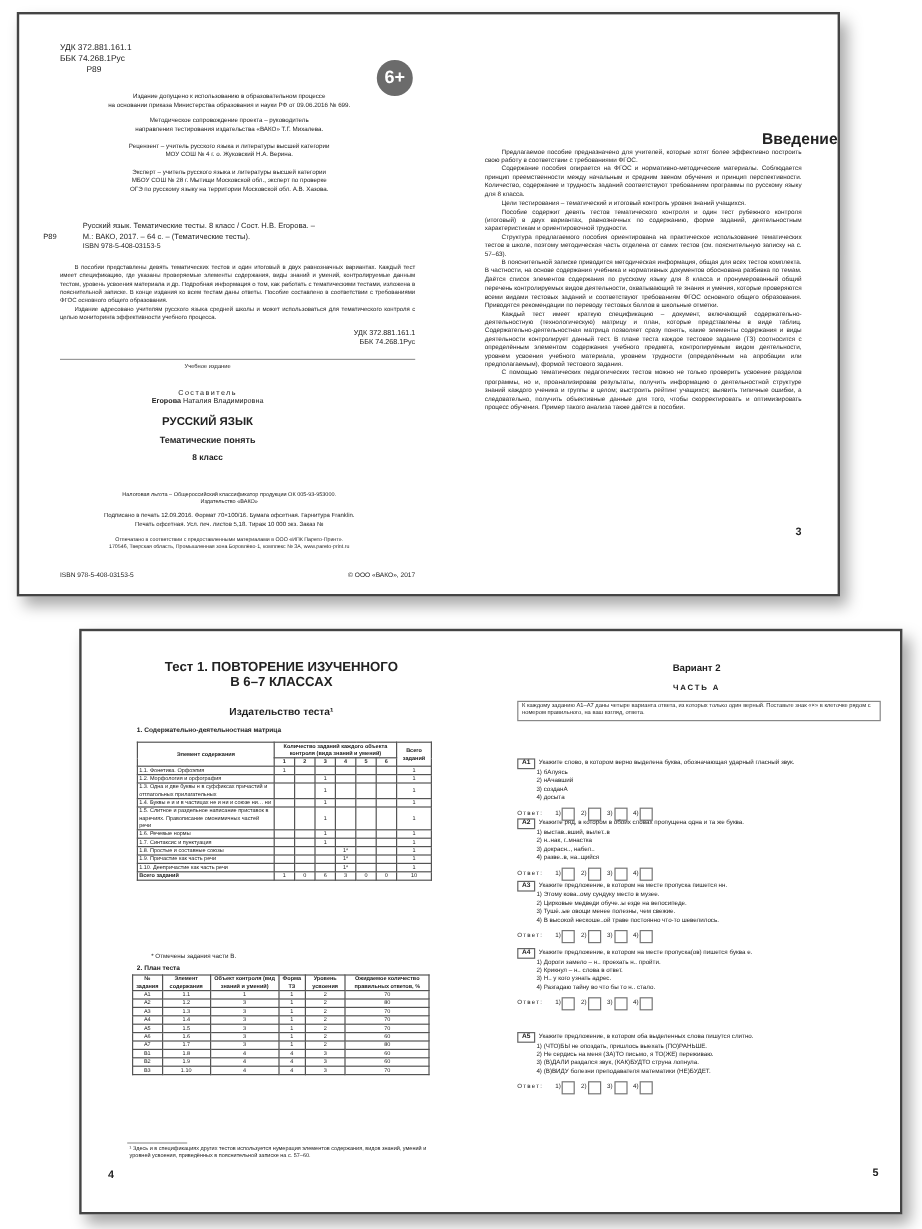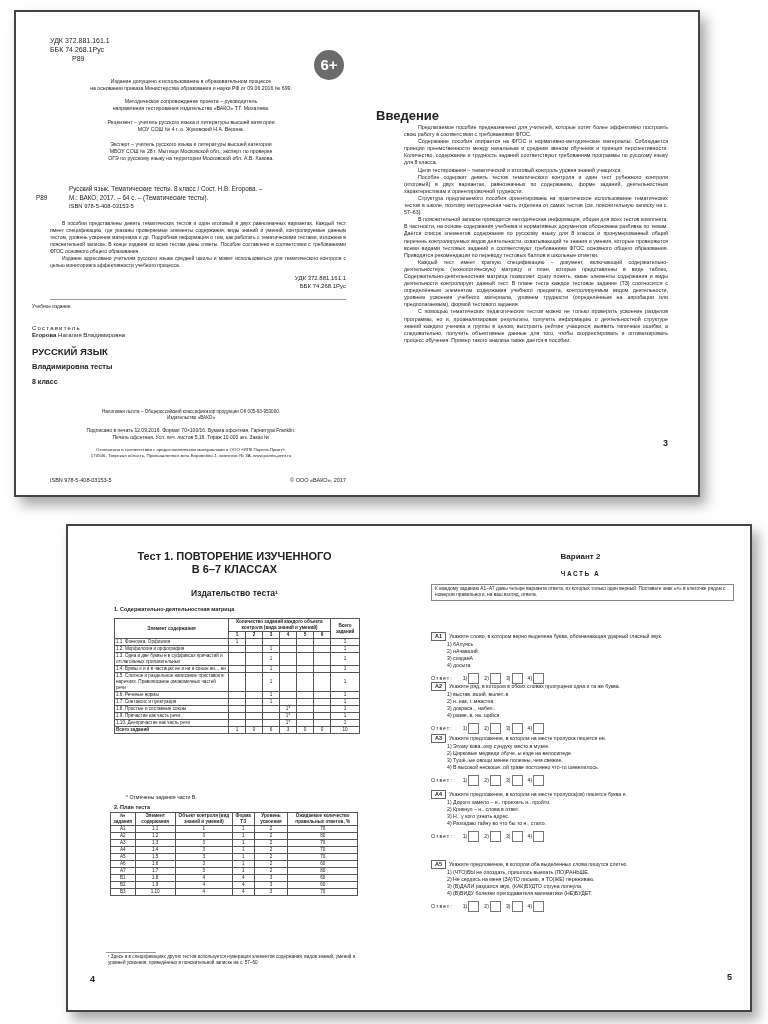--- a/index.html
+++ b/index.html
@@ -21,26 +21,26 @@
   .badge { position:absolute; left:298px; top:38px; width:30px; height:30px; border-radius:50%;
            background:#6b6b6b; color:#fff; font-weight:bold; font-size:15px; line-height:30px; text-align:center; }
   .center-note { position:absolute; left:20px; width:310px; text-align:center; font-size:5.2px; line-height:7px; }
   .spaced { letter-spacing:1.2px; }
   .biblio { position:absolute; left:34px; top:172px; width:296px; font-size:6.3px; line-height:9px; }
   .biblio .ind { padding-left:19px; }
   .biblio .p89l { position:absolute; left:-14px; top:9px; }
   .abstract { position:absolute; left:34px; top:208px; width:296px; font-size:5px; line-height:7px; text-align:justify; text-indent:12px; }
   .udk2 { position:absolute; right:30px; top:262px; text-align:right; font-size:6px; line-height:8px; }
   .hr { position:absolute; left:34px; width:296px; height:1px; background:#999; top:287px; }
-  .comp { position:absolute; left:16px; width:310px; }
+  .comp { position:absolute; left:2px; width:310px; text-align:center; }
   .isbn-foot { position:absolute; left:34px; top:465px; font-size:5.5px; }
   .copy-foot { position:absolute; right:30px; top:465px; font-size:5.5px; }
 
   
-  .h-intro { position:absolute; left:0; right:0; top:96px; text-align:left; font-weight:bold; font-size:13px; }
+  .h-intro { position:absolute; left:0; right:0; top:96px; text-align:right; font-weight:bold; font-size:13px; }
   .intro-text { position:absolute; left:28px; right:30px; top:112px; font-size:5.3px; line-height:7.1px; text-align:justify; }
   .intro-text p { margin:0; text-indent:14px; }
   .pnum { position:absolute; font-weight:bold; font-size:9px; }
 
   
   .test-title { position:absolute; left:0; right:10px; top:24px; text-align:center; font-weight:bold; font-size:11px; line-height:13px; }
   .spec-title { position:absolute; left:0; right:10px; top:62px; text-align:center; font-weight:bold; font-size:8.5px; }
   .sub-title { position:absolute; left:46px; font-weight:bold; font-size:5.5px; }
   table.t { position:absolute; border-collapse:collapse; font-size:4.6px; }
   table.t td, table.t th { border:0.8px solid #555; padding:0 1px; line-height:6px; }
@@ -113,21 +113,21 @@
       <div>ББК 74.268.1Рус</div>
     </div>
     <div class="hr"></div>
 
     <div class="comp" style="top:292px;font-size:4.8px;">Учебное издание</div>
     <div class="comp spaced" style="top:313px;font-size:6px;">Составитель</div>
     <div class="comp" style="top:320px;font-size:6px;">
       <b>Егорова</b><span> Наталия Владимировна</span>
     </div>
     <div class="comp" style="top:334px;font-size:9.5px;font-weight:bold;">РУССКИЙ ЯЗЫК</div>
-    <div class="comp" style="top:350px;font-size:7.5px;font-weight:bold;">Владимировна тесты</div>
+    <div class="comp" style="top:350px;font-size:7.5px;font-weight:bold;">Тематические понять</div>
     <div class="comp" style="top:366px;font-size:7px;font-weight:bold;">8 класс</div>
 
     <div class="center-note" style="top:397px;font-size:4.6px;line-height:6px;">
       <div>Налоговая льгота – Общероссийский классификатор продукции ОК 005-93-953000.</div>
       <div>Издательство «ВАКО»</div>
     </div>
     <div class="center-note" style="top:415px;font-size:5px;line-height:7px;">
       <div>Подписано в печать 12.09.2016. Формат 70×100/16. Бумага офсетная. Гарнитура Franklin.</div>
       <div>Печать офсетная. Усл. печ. листов 5,18. Тираж 10 000 экз. Заказ №</div>
     </div>

